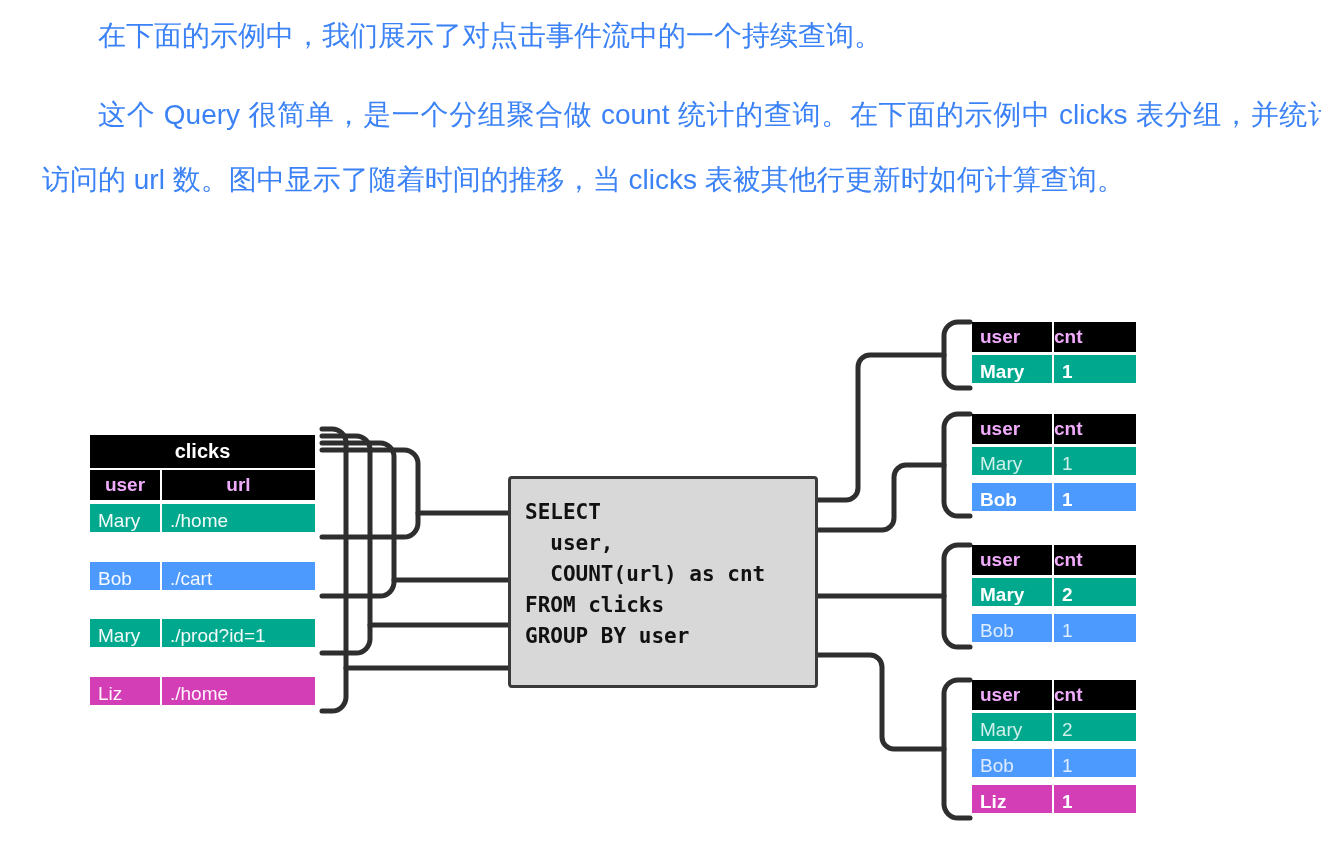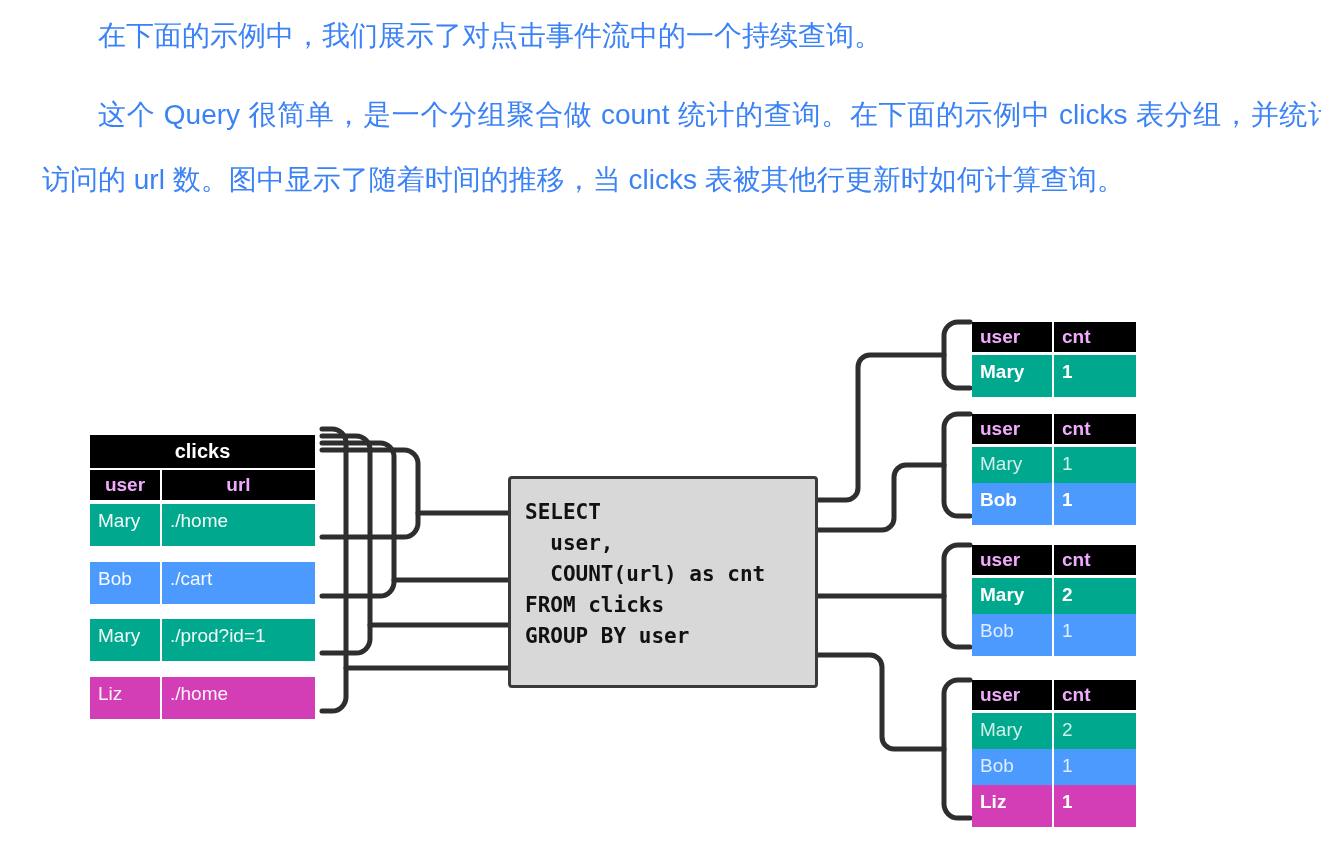--- a/index.html
+++ b/index.html
@@ -21,21 +21,21 @@
   .p1 { font-size:28px; line-height:44px; text-indent:2em; }
   .p2 { font-size:28px; line-height:65px; margin-top:24px; text-indent:2em; text-align:justify; }
 
   
   .connectors { position:absolute; left:0; top:0; width:1321px; height:848px; z-index:1; pointer-events:none; }
   .connectors path { fill:none; stroke:#2E2E2E; stroke-width:5; stroke-linecap:round; stroke-linejoin:round; }
 
   
   .hc, .dc { font-size:19px; }
   .hc { background:#000; color:#f0abfc; font-weight:700; line-height:30px; height:30px; }
-  .dc { color:#fff; line-height:33px; height:42px; padding-left:8px; overflow:hidden; white-space:nowrap; }
+  .dc { color:#fff; line-height:33px; height:28px; padding-left:8px; overflow:hidden; white-space:nowrap; }
   .teal    { background:#00A88E; }
   .blue    { background:#4D9AFF; }
   .magenta { background:#D33DB5; }
   .bold  .dc { font-weight:700; color:#ffffff; }
   .faded .dc { font-weight:400; color:rgba(255,255,255,0.82); }
 
   
   .src-table { position:absolute; left:90px; top:435px; width:225px; z-index:2; }
   .tbl-title { height:33px; background:#000; color:#fff; font-weight:700; font-size:20px; text-align:center; line-height:33px; }
   .src-head { display:flex; margin-top:2px; }
@@ -57,21 +57,21 @@
   }
   .query-box pre {
     font-family:"DejaVu Sans Mono","Liberation Mono", monospace;
     font-weight:700; font-size:21px; line-height:31px; color:#111;
   }
 
   
   .res-table { position:absolute; left:972px; width:164px; z-index:2; }
   .res-head { display:flex; }
   .res-head .c1 { width:80px; margin-right:2px; padding-left:8px; }
-  .res-head .c2 { flex:1; padding-left:8px; }
+  .res-head .c2 { flex:1; padding-left:0; }
   .res-row { display:flex; height:33px; margin-top:3px; }
   .res-row .c1 { width:80px; margin-right:2px; }
   .res-row .c2 { flex:1; }
 
   
   .watermark {
     position:absolute; right:16px; top:865px;
     font-size:17px; color:#A2A8B8; z-index:2;
     font-family:"Liberation Sans", sans-serif;
   }

